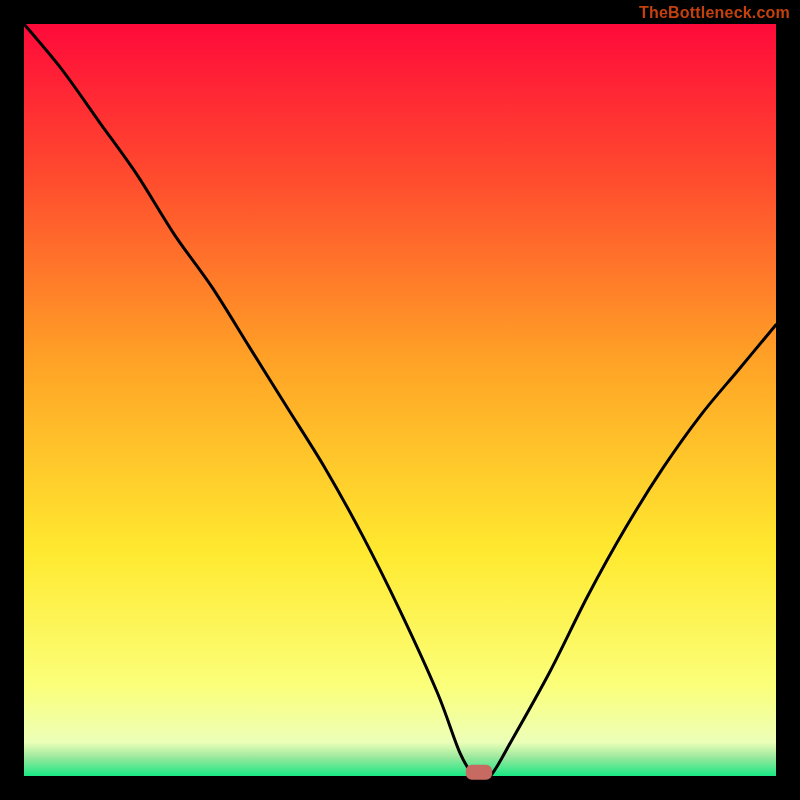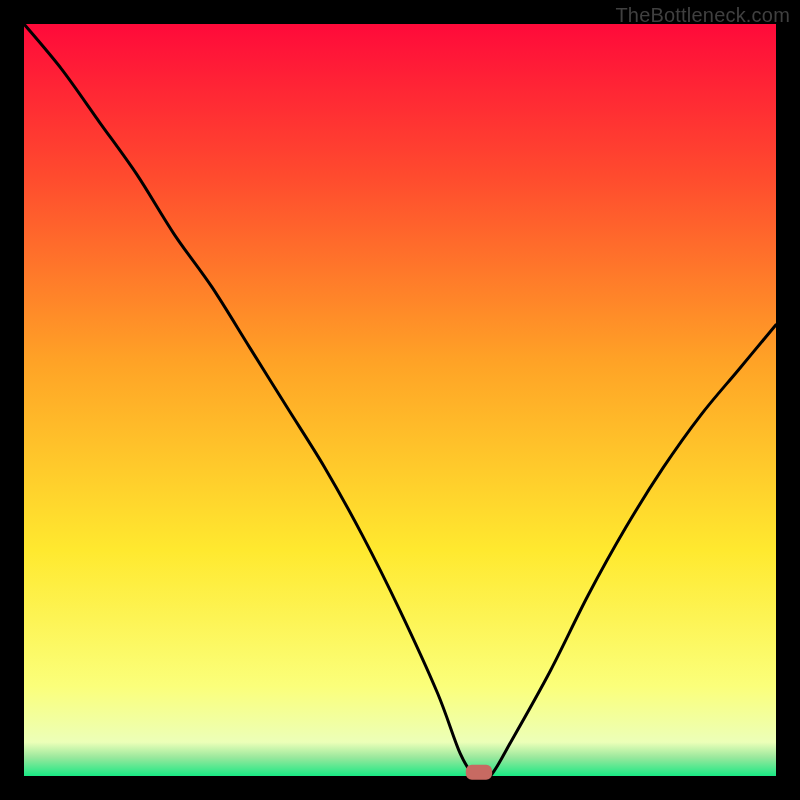--- a/index.html
+++ b/index.html
@@ -18,23 +18,24 @@
     height: 800px;
   }
   svg {
     display: block;
   }
   .watermark {
     position: absolute;
     top: 4px;
     right: 10px;
     font-family: Arial, Helvetica, sans-serif;
-    font-size: 20px;
-    color: #404040;
+    font-size: 16px;
+    color: #c2410c;
     letter-spacing: 0.2px;
+    font-weight: bold;
   }
 </style>
 </head>
 <body>
 
 <div class="chart-container">
   <svg id="chart-svg" width="800" height="800" viewBox="0 0 800 800">
     <defs>
       <linearGradient id="bg-grad" x1="0" y1="0" x2="0" y2="1">
           <stop offset="0%" stop-color="#ff0a3a"></stop>

